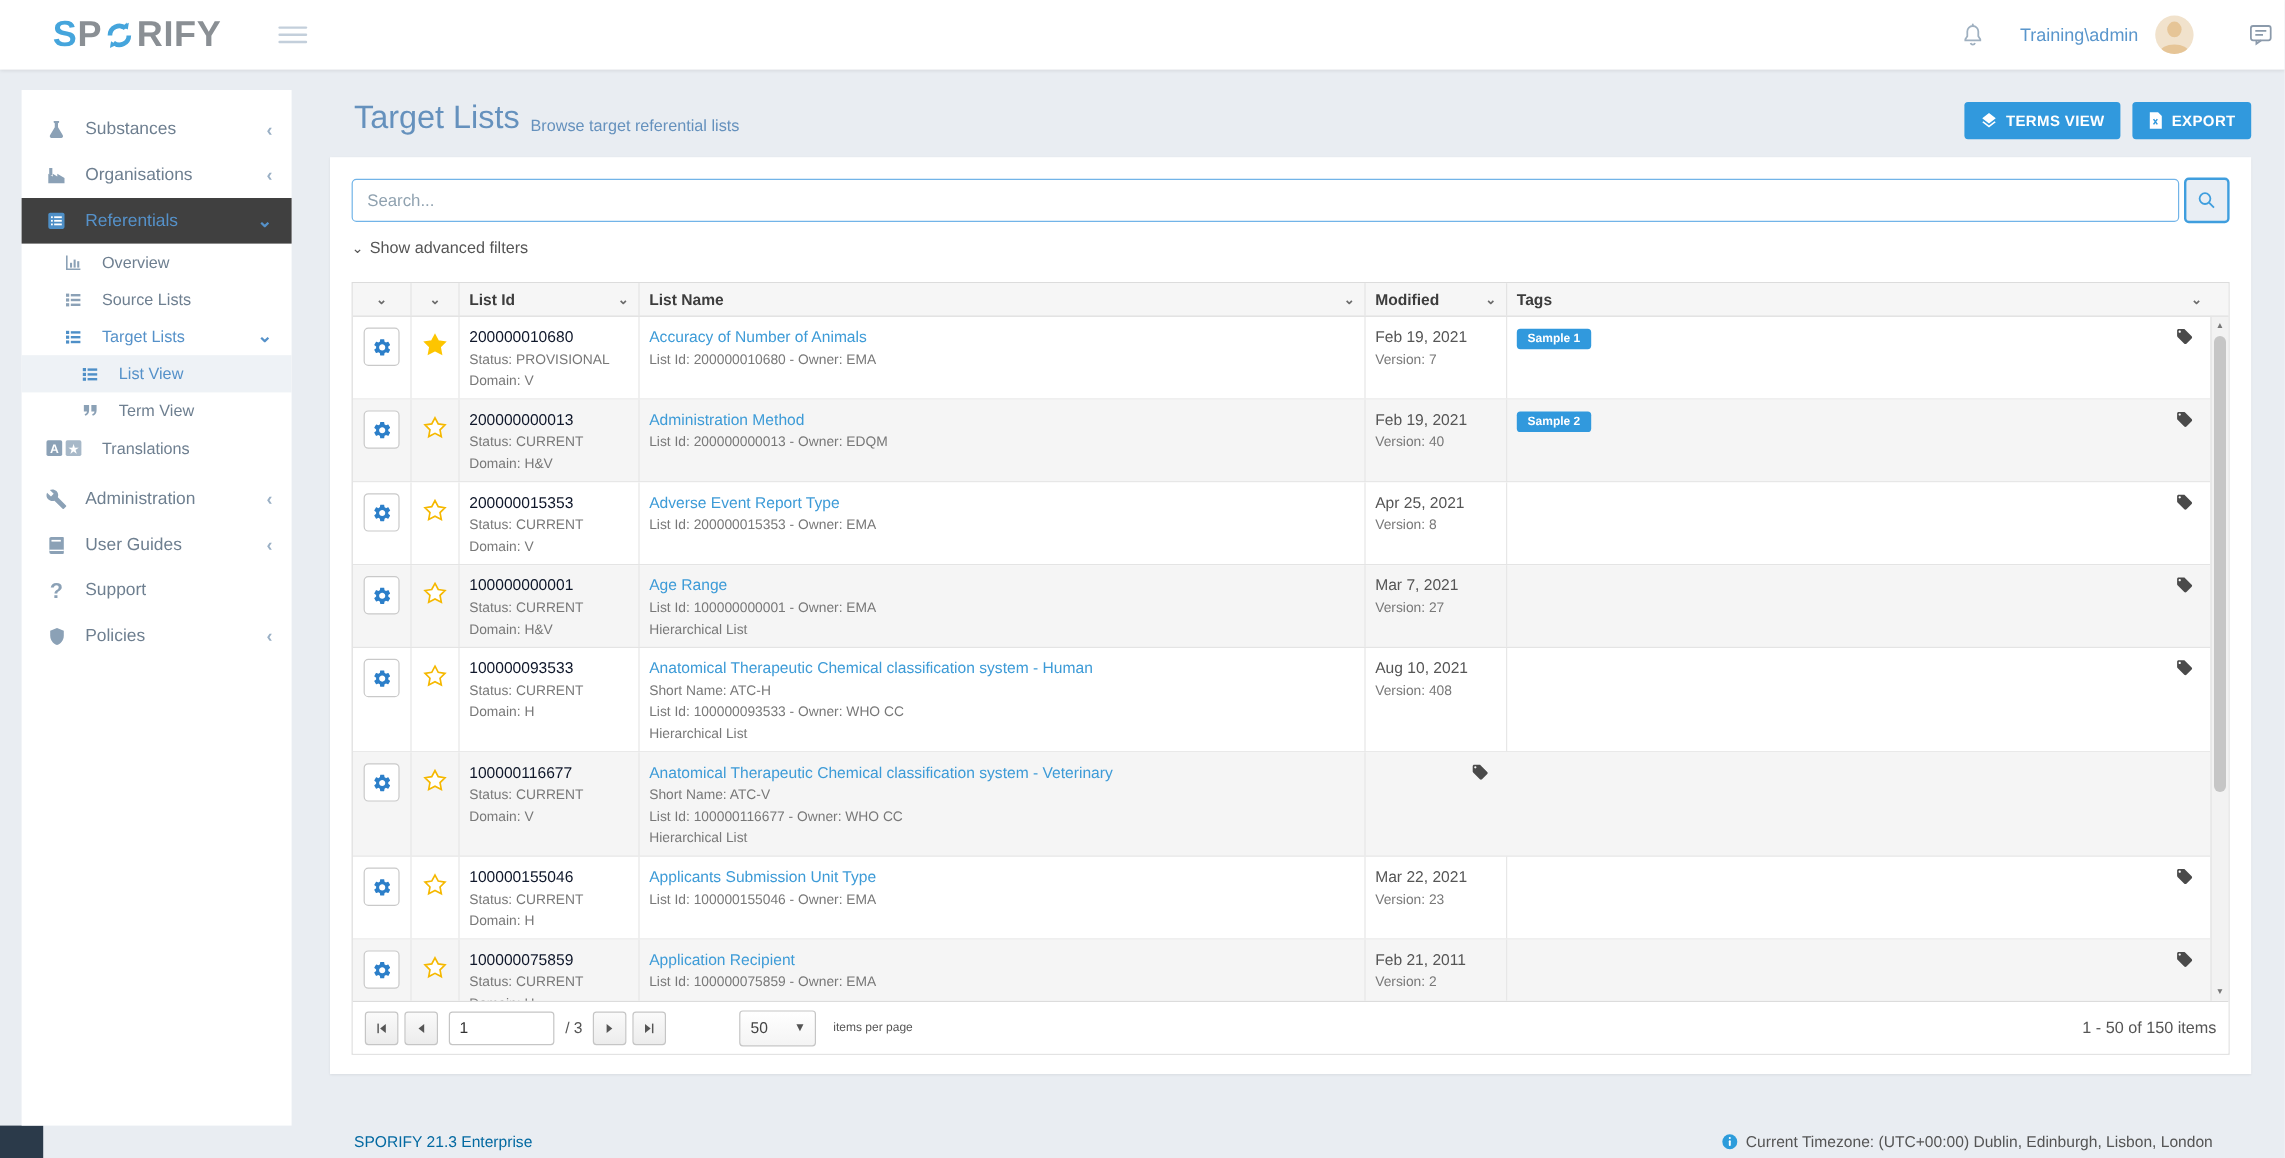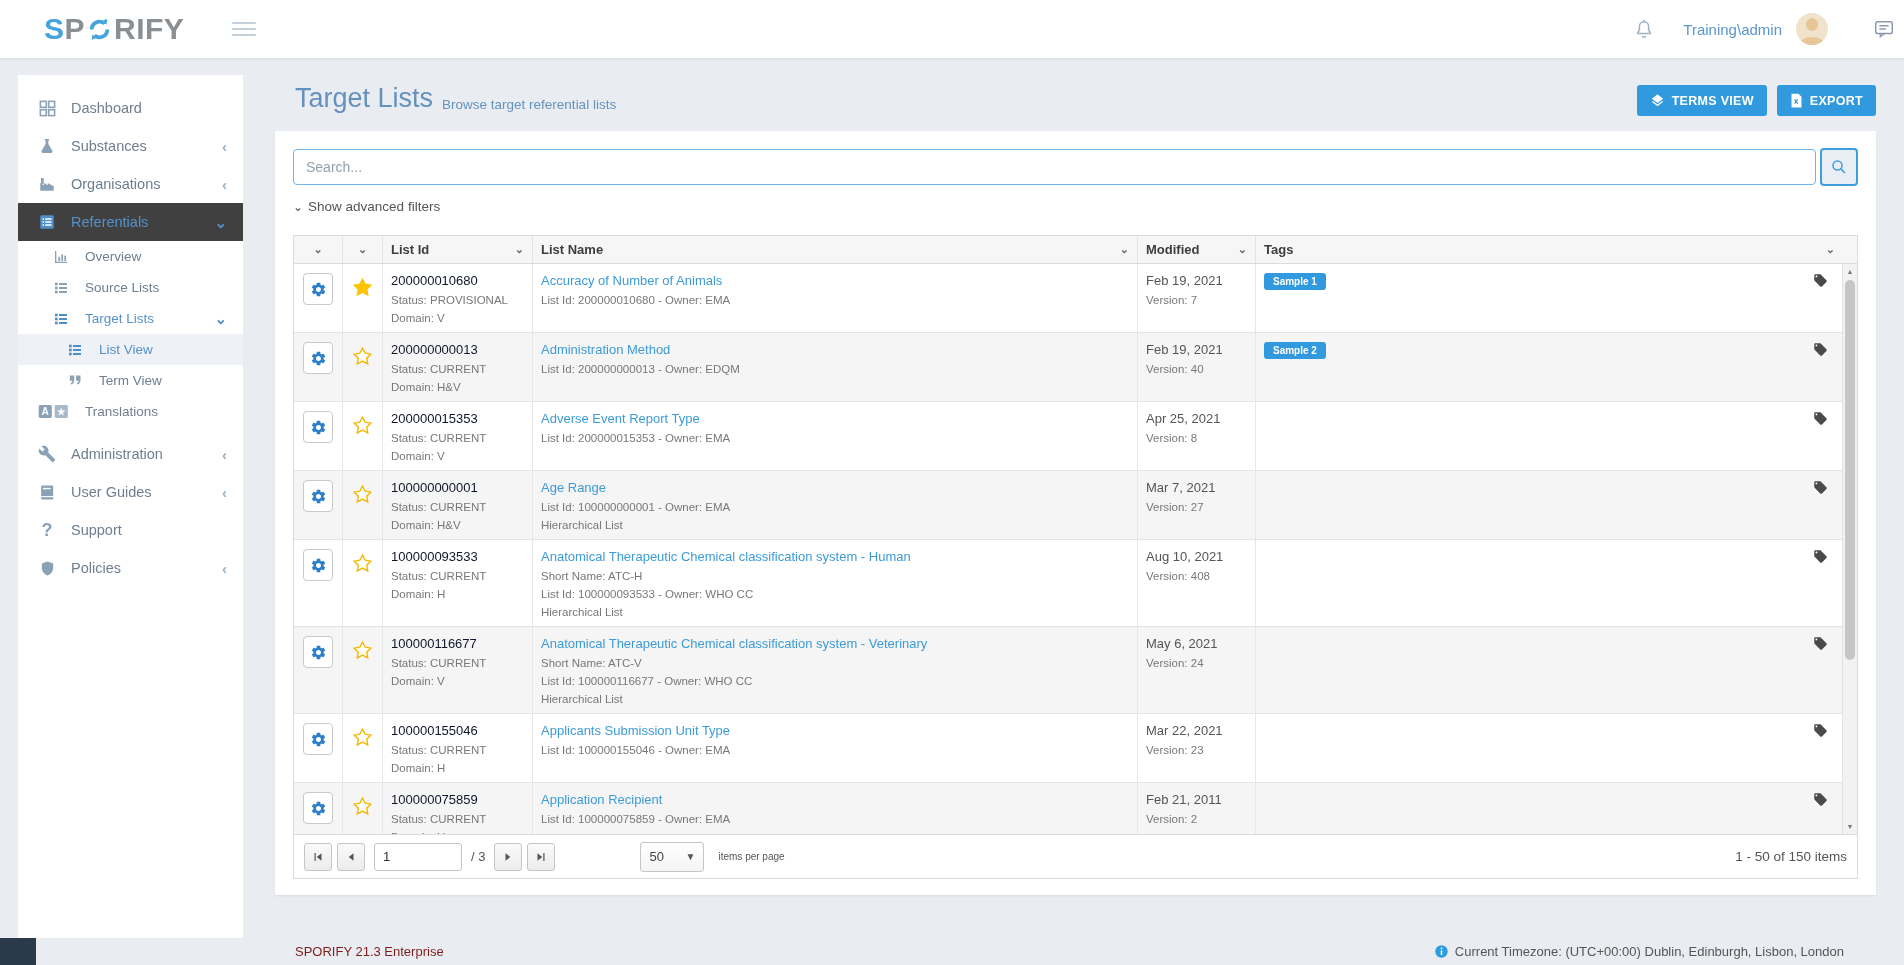--- a/index.html
+++ b/index.html
@@ -105,28 +105,28 @@
   .vscroll { position:absolute; right:0; top:28px; width:15px; height:570px; background:#f2f2f2; border-left:1px solid #e2e2e2; }
   .vs-arrow { height:15px; display:flex; align-items:center; justify-content:center; font-size:7px; color:#777; }
   .vs-arrow.down { position:absolute; bottom:0; left:0; right:0; }
   .vs-thumb { position:absolute; top:16px; left:2px; width:10px; height:380px; background:#c6c6c6; border-radius:6px; }
 
   
   .pager { border-top:1px solid #dcdcdc; background:#fff; height:44px; display:flex; align-items:center; padding:0 10px; gap:5px; }
   .pg-btn { width:28px; height:28px; background:linear-gradient(#fafafa,#ececec); border:1px solid #c5c5c5; border-radius:3px; display:flex; align-items:center; justify-content:center; cursor:pointer; }
   .pg-input { width:88px; height:28px; border:1px solid #c5c5c5; border-radius:3px; padding:0 8px; font-size:13px; color:#333; margin:0 4px; font-family:"Liberation Sans",sans-serif; }
   .pg-of { font-size:13px; color:#555; margin-right:4px; }
-  .pg-select { margin-left:80px; width:64px; height:30px; border:1px solid #c5c5c5; border-radius:3px; display:flex; align-items:center; padding:0 8px; font-size:13px; color:#444; cursor:pointer; background:linear-gradient(#fff,#f4f4f4); }
+  .pg-select { margin-left:56px; width:64px; height:30px; border:1px solid #c5c5c5; border-radius:3px; display:flex; align-items:center; padding:0 8px; font-size:13px; color:#444; cursor:pointer; background:linear-gradient(#fff,#f4f4f4); }
   .pg-select .sel-chev { margin-left:auto; font-size:10px; color:#555; }
   .pg-label { font-size:10px; color:#555; margin-left:9px; }
   .pg-range { margin-left:auto; font-size:13.5px; color:#555; }
 
   
   .footer { position:absolute; left:0; bottom:0; width:1904px; height:27px; display:flex; align-items:center; }
-  .footer-ver { margin-left:295px; font-size:13px; color:#7f1d1d; }
+  .footer-ver { margin-left:295px; font-size:13px; color:#0369a1; }
   .footer-tz { margin-left:auto; margin-right:60px; font-size:13px; color:#555; display:flex; align-items:center; gap:6px; }
   .corner-block { position:absolute; left:0; bottom:0; width:36px; height:27px; background:#2b3a4a; }
 
   svg { display:block; }
 </style>
 </head>
 <body>
 
 <div class="topbar">
   <div class="logo">
@@ -167,31 +167,20 @@
         <path d="M7 8.5h10M7 12h7"></path>
         <path d="M8 17v3.2L12.5 17"></path>
       </svg>
     </span>
   </div>
 </div>
 
 <div class="sidebar">
   <div class="side-item">
     <span class="sicon">
-      <svg width="19" height="19" viewBox="0 0 24 24" fill="none" stroke="#8ba1b6" stroke-width="2">
-        <rect x="3" y="3" width="7.5" height="7.5"></rect>
-          <rect x="13.5" y="3" width="7.5" height="7.5"></rect>
-        <rect x="3" y="13.5" width="7.5" height="7.5"></rect>
-          <rect x="13.5" y="13.5" width="7.5" height="7.5"></rect>
-      </svg>
-    </span>
-    <span>Dashboard</span>
-  </div>
-  <div class="side-item">
-    <span class="sicon">
       <svg width="18" height="18" viewBox="0 0 24 24" fill="#8ba1b6">
         <path d="M9 2.5h6v1.5l-1.2 1v4.3l5.3 9a2 2 0 0 1-1.7 3H6.6a2 2 0 0 1-1.7-3l5.3-9V5l-1.2-1z"></path>
       </svg>
     </span>
     <span>Substances</span>
     <span class="schev">‹</span>
   </div>
   <div class="side-item">
     <span class="sicon">
       <svg width="18" height="18" viewBox="0 0 24 24" fill="#8ba1b6">
@@ -616,24 +605,20 @@
       <div class="sub-line domain-text">Domain: V</div>
     </div>
     <div class="g-cell">
       <a class="name-link">Anatomical Therapeutic Chemical classification system - Veterinary</a>
       <div class="details">
                 <div class="detail-line">Short Name: ATC-V</div>
                 <div class="detail-line">List Id: 100000116677 - Owner: WHO CC</div>
                 <div class="detail-line">Hierarchical List</div>
               </div>
     </div>
-    <div class="g-cell">
-      <div class="mod-date">May 6, 2021</div>
-      <div class="sub-line version-text">Version: 24</div>
-    </div>
     <div class="g-cell tags-cell">
       <span class="tags-badges"></span>
       <span class="tag-glyph">
         <svg width="15" height="15" viewBox="0 0 24 24" fill="#4a4a4a">
           <path d="M21.41 11.58l-9-9C12.05 2.22 11.55 2 11 2H4c-1.1 0-2 .9-2 2v7c0 .55.22 1.05.59 1.42l9 9c.36.36.86.58 1.41.58.55 0 1.05-.22 1.41-.59l7-7c.37-.36.59-.86.59-1.41 0-.55-.23-1.06-.59-1.42zM5.5 7C4.67 7 4 6.33 4 5.5S4.67 4 5.5 4 7 4.67 7 5.5 6.33 7 5.5 7z"></path>
         </svg>
       </span>
     </div>
   </div>
 

